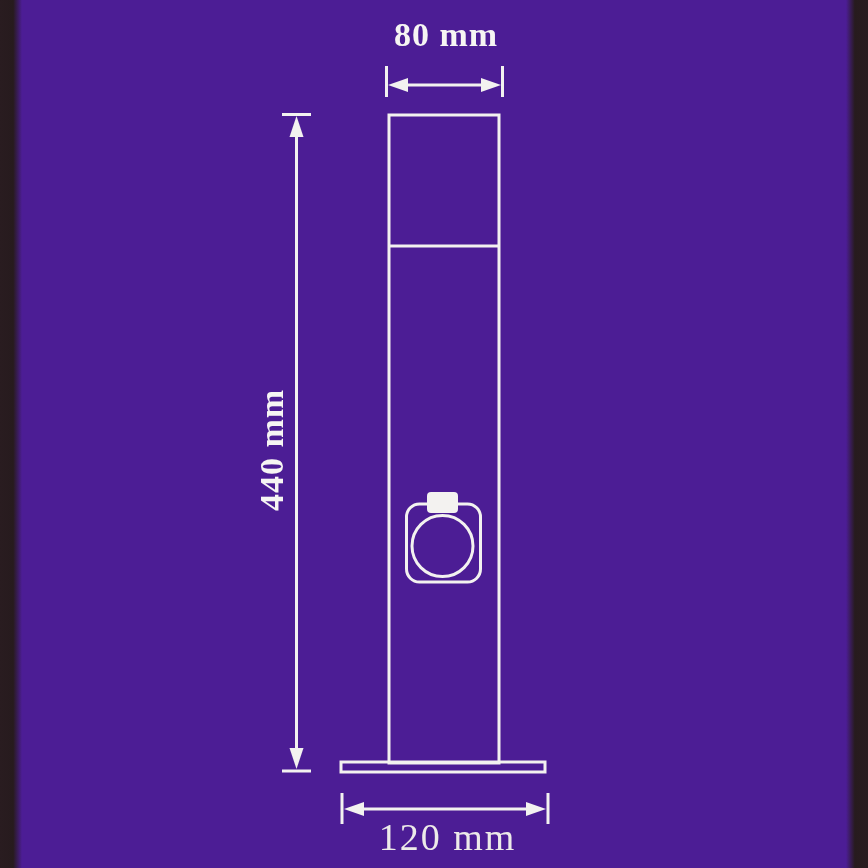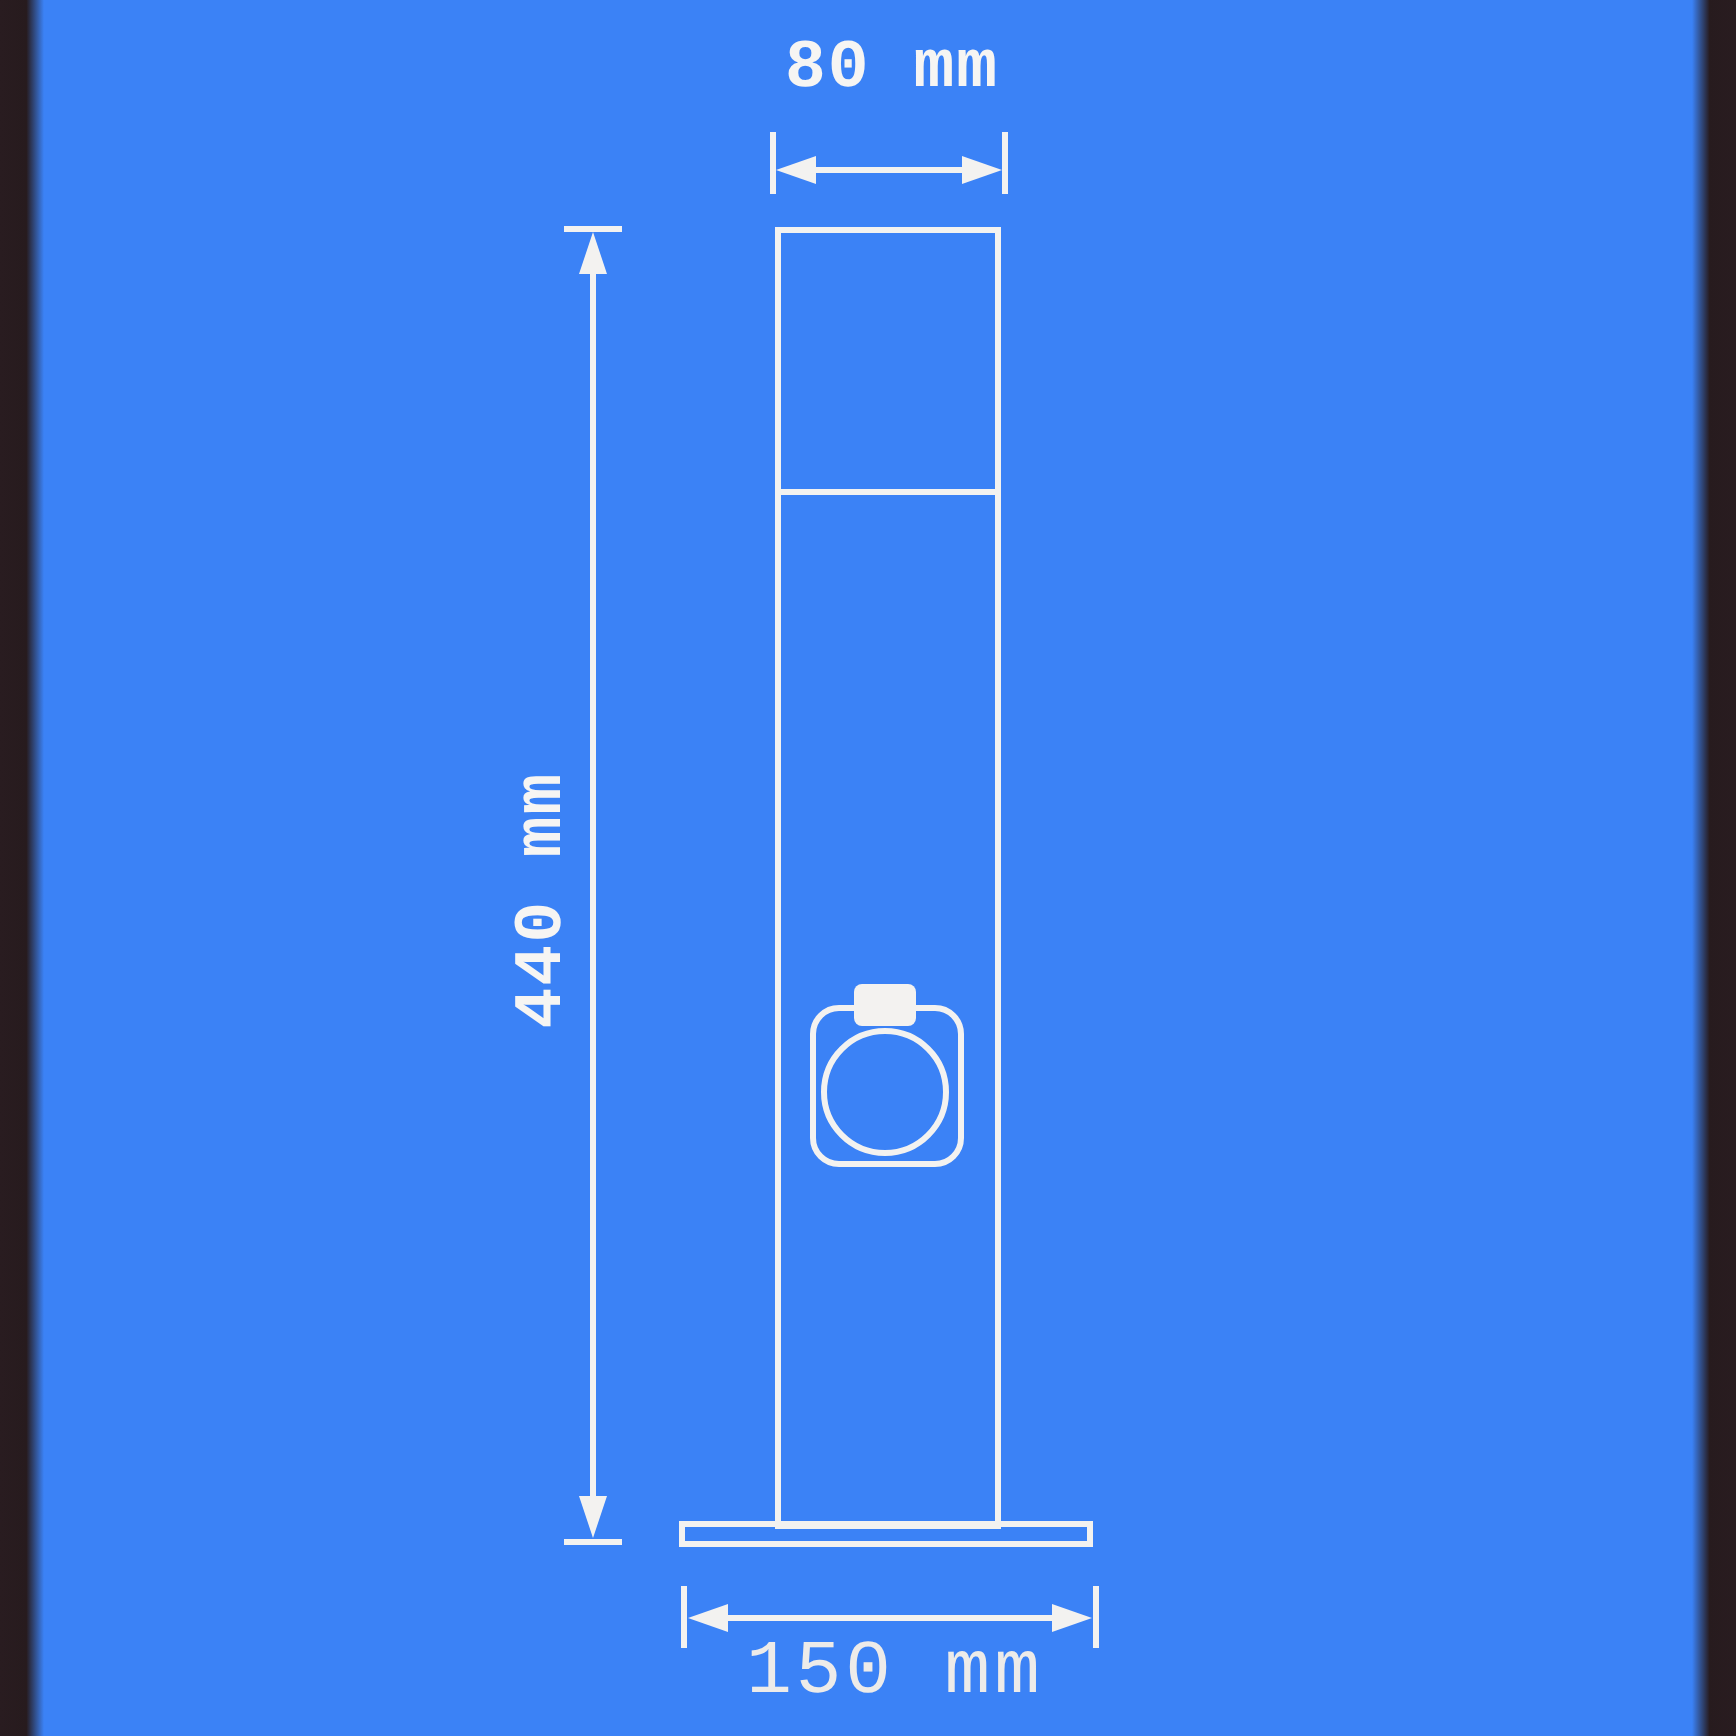--- a/index.html
+++ b/index.html
@@ -4,23 +4,23 @@
 <style>
   html, body {
     margin: 0;
     padding: 0;
     background: #1d1b1a;
   }
   .stage {
     position: relative;
     width: 868px;
     height: 868px;
-    background: #3b82f6;
+    background: #4c1d95;
     overflow: hidden;
-    font-family: Liberation Mono, monospace;
+    font-family: Liberation Serif, serif;
   }
   .edge-tint {
     position: absolute;
     top: 0;
     bottom: 0;
     width: 22px;
     pointer-events: none;
   }
   .edge-tint.left {
     left: 0;
@@ -126,15 +126,15 @@
       <line class="stroke" x1="358" y1="809" x2="532" y2="809"></line>
       <polygon class="fillw" points="344,809 364,802 364,816"></polygon>
       <polygon class="fillw" points="546,809 526,802 526,816"></polygon>
     </g>
   </svg>
 
   <div class="dim-label top">80 mm</div>
 
   <div class="dim-label side">440 mm</div>
 
-  <div class="dim-label bottom">150 mm</div>
+  <div class="dim-label bottom">120 mm</div>
 
 </div>
 
 </body></html>

